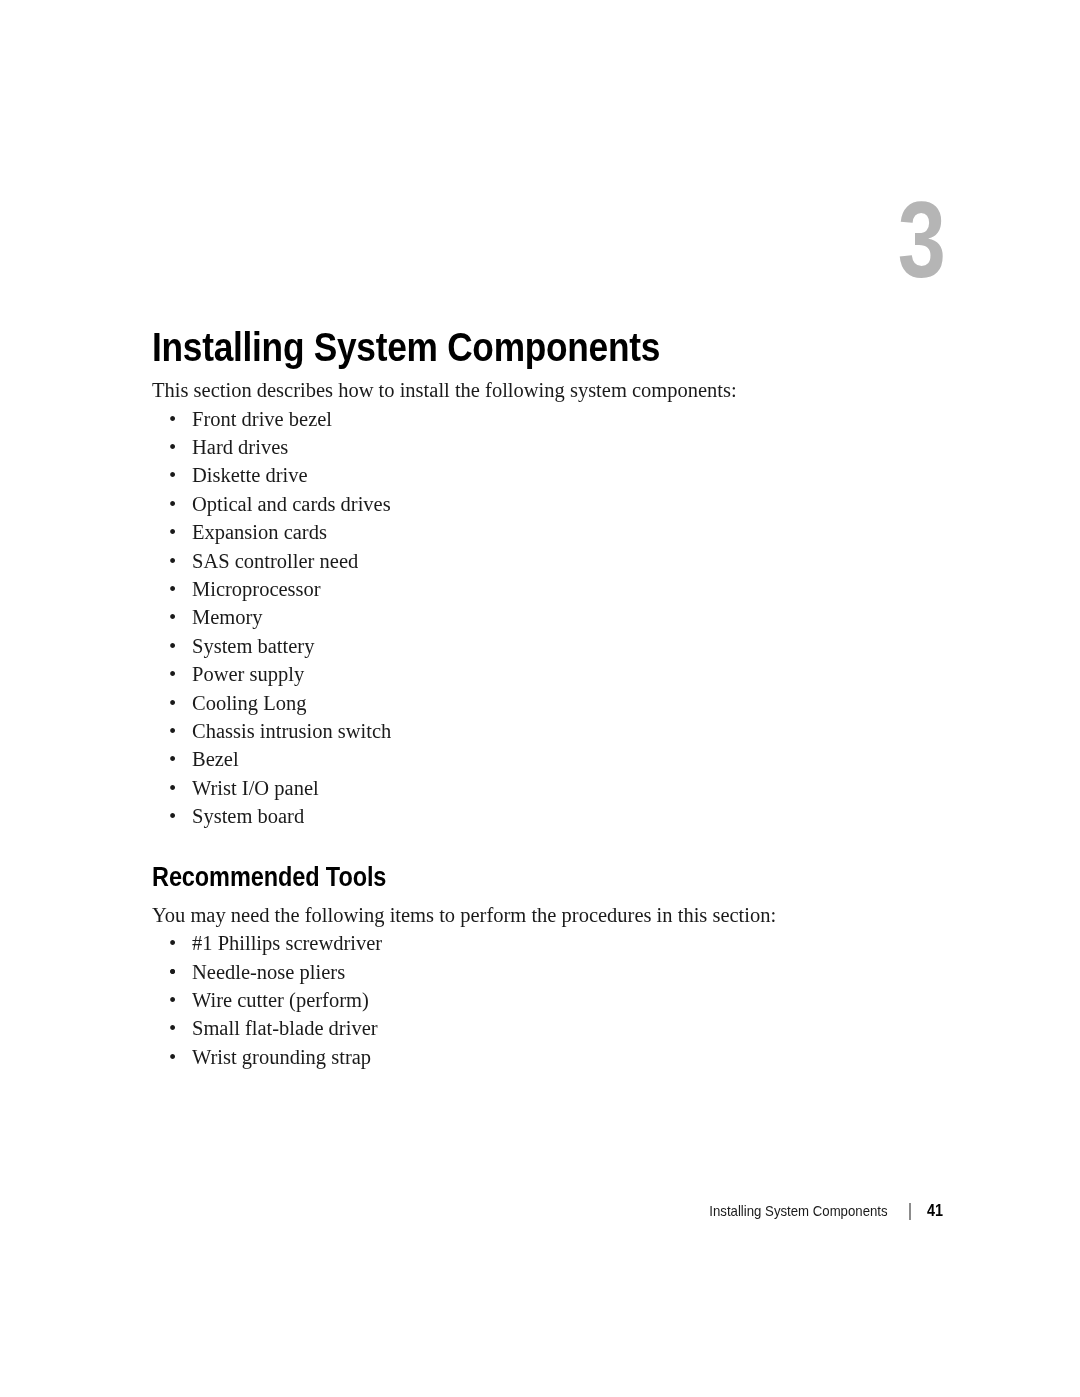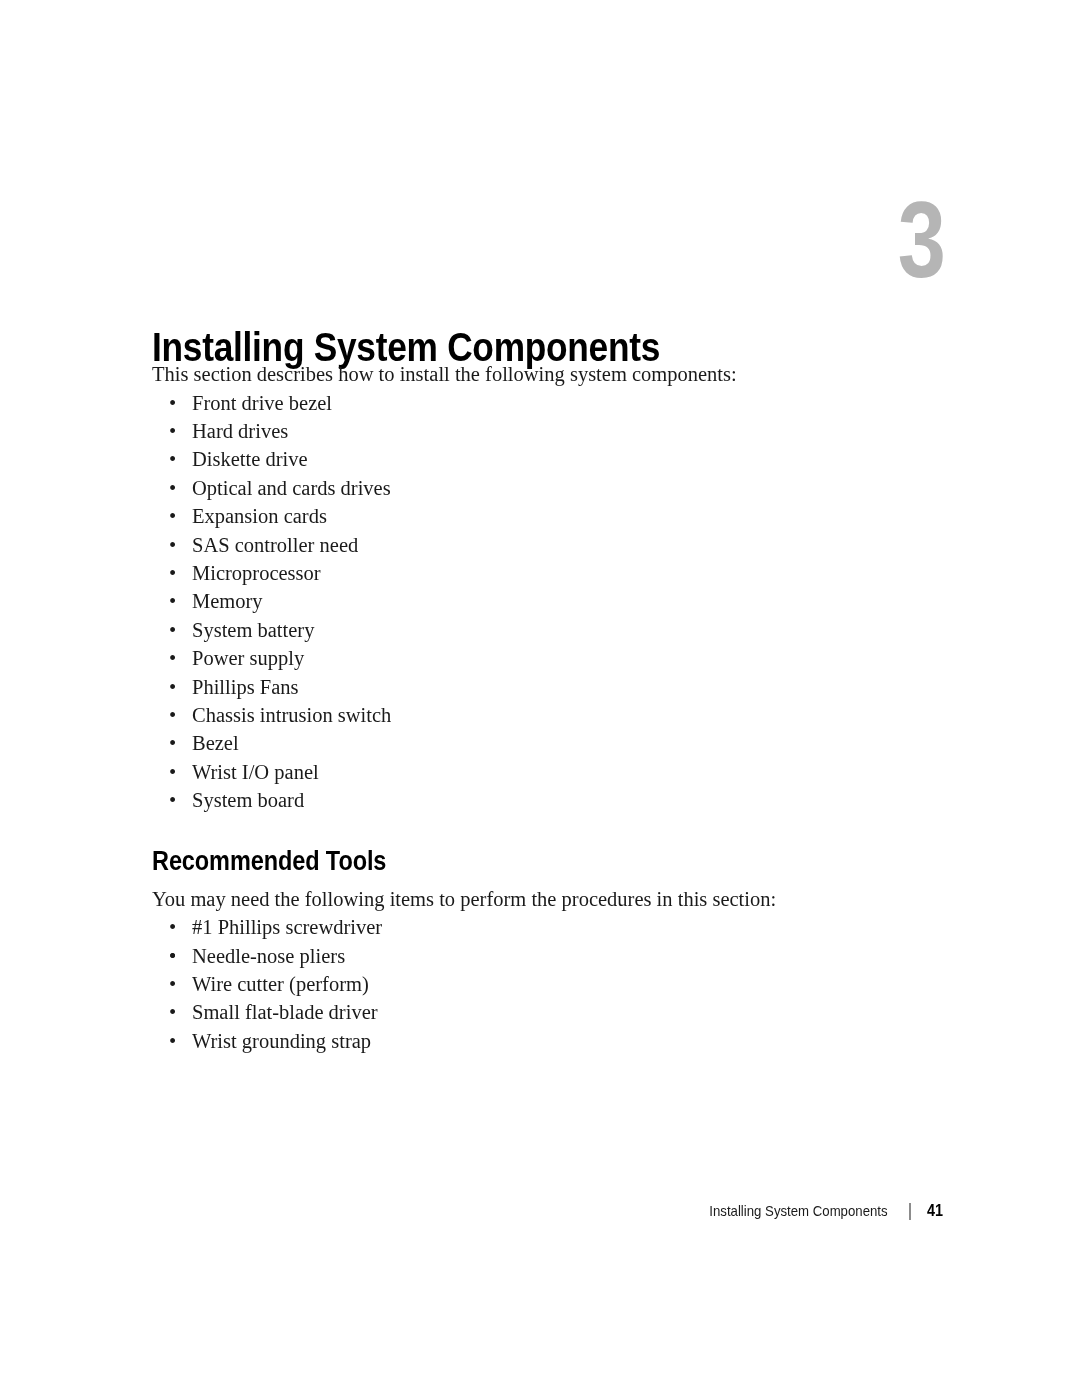--- a/index.html
+++ b/index.html
@@ -52,21 +52,21 @@
     color: #000000;
     transform: scaleX(0.86);
     transform-origin: 0 50%;
     white-space: nowrap;
   }
 
   
   .content {
     position: absolute;
     left: 152px;
-    top: 360px;
+    top: 376px;
     width: 790px;
   }
 
   .intro {
     font-size: 20.5px;
     line-height: 28.5px;
     margin: 0 0 0 0;
     color: #1a1a1a;
   }
 
@@ -157,21 +157,21 @@
         <li><span class="bullet-mark">•</span><span>Front drive bezel</span></li>
         <li><span class="bullet-mark">•</span><span>Hard drives</span></li>
         <li><span class="bullet-mark">•</span><span>Diskette drive</span></li>
         <li><span class="bullet-mark">•</span><span>Optical and cards drives</span></li>
         <li><span class="bullet-mark">•</span><span>Expansion cards</span></li>
         <li><span class="bullet-mark">•</span><span>SAS controller need</span></li>
         <li><span class="bullet-mark">•</span><span>Microprocessor</span></li>
         <li><span class="bullet-mark">•</span><span>Memory</span></li>
         <li><span class="bullet-mark">•</span><span>System battery</span></li>
         <li><span class="bullet-mark">•</span><span>Power supply</span></li>
-        <li><span class="bullet-mark">•</span><span>Phillips Fans</span></li>
+        <li><span class="bullet-mark">•</span><span>Cooling Long</span></li>
         <li><span class="bullet-mark">•</span><span>Chassis intrusion switch</span></li>
         <li><span class="bullet-mark">•</span><span>Bezel</span></li>
         <li><span class="bullet-mark">•</span><span>Wrist I/O panel</span></li>
         <li><span class="bullet-mark">•</span><span>System board</span></li>
       </ul>
 
     <h2 class="section-heading">Recommended Tools</h2>
 
     <p class="intro">You may need the following items to perform the procedures in this section:</p>
 

